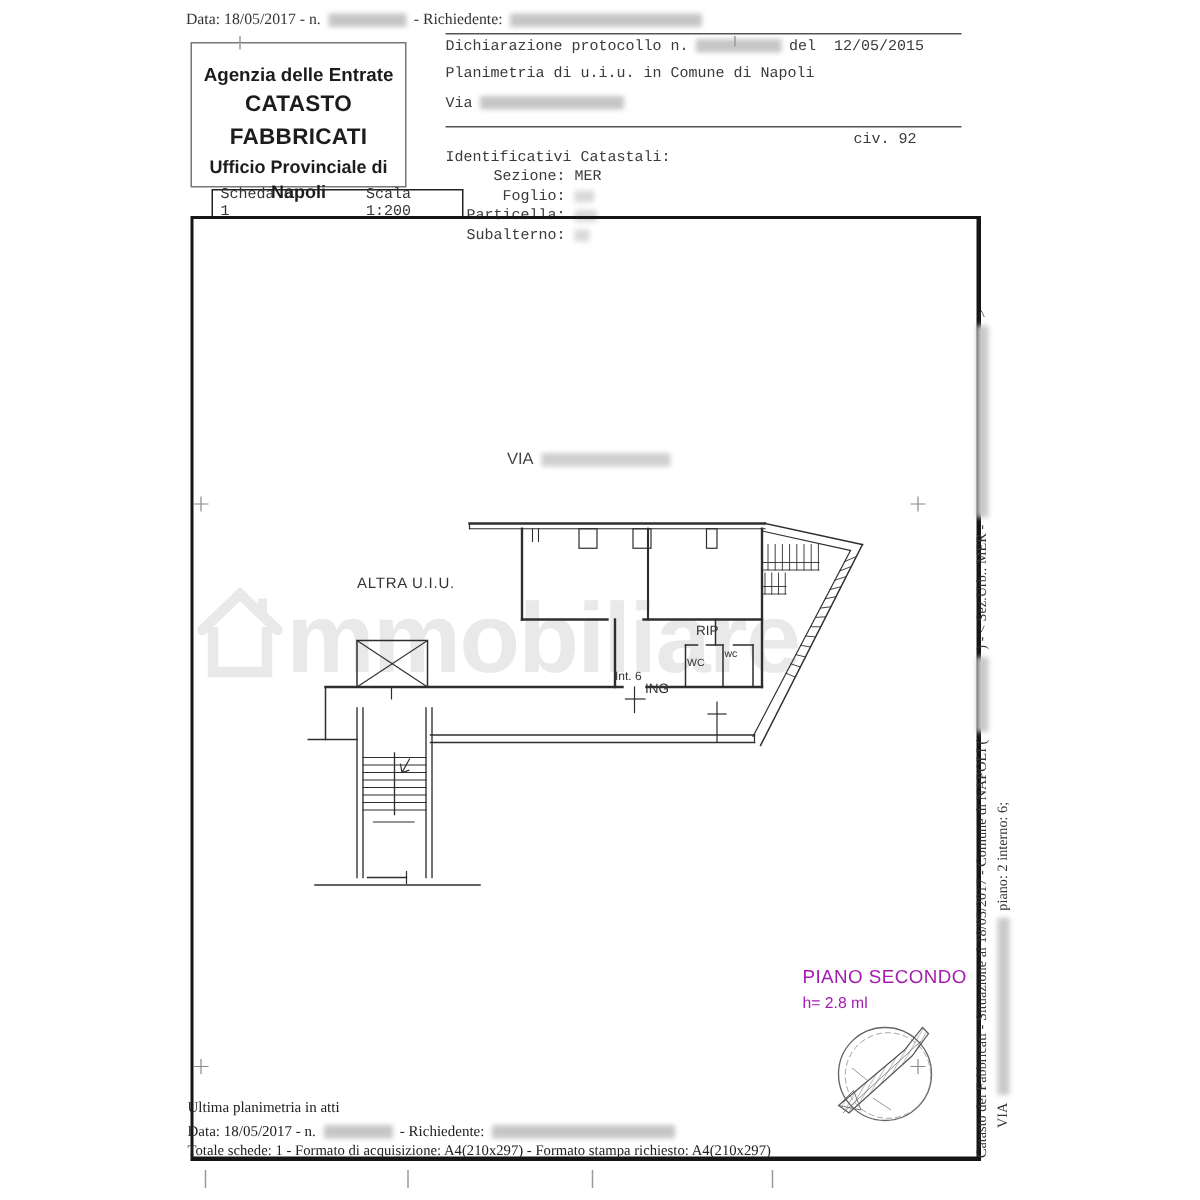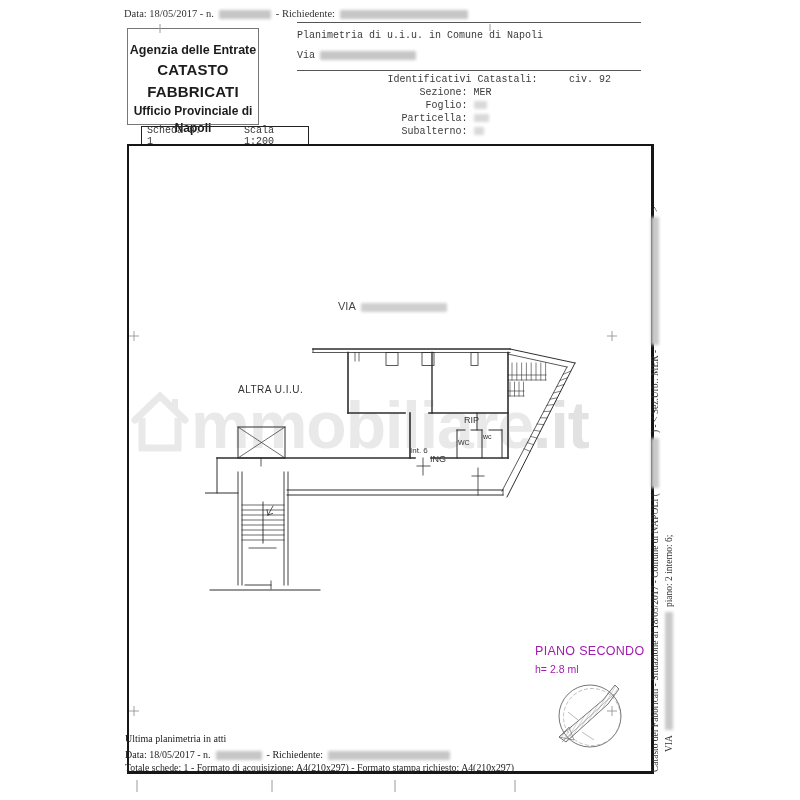--- a/index.html
+++ b/index.html
@@ -7,40 +7,40 @@
        font-family:"Liberation Serif", serif;color:#222;}
   .abs{position:absolute;}
   
   .hred{display:inline-block;height:9px;background:#c6c6c6;filter:blur(1.6px);
         border-radius:1px;vertical-align:middle;margin:0 5px;}
   .hred.lite{background:#d9d9d9;height:8px;}
   .vred{display:inline-block;width:8px;background:#c9c9c9;filter:blur(1.6px);margin:5px 0;}
   
   .topline{left:124px;top:8px;font-size:10.5px;color:#333;}
   
-  .agency-box{left:127px;top:28px;width:132px;height:97px;border:1px solid #777;
+  .agency-box{left:127px;top:28px;width:144px;height:97px;border:1px solid #777;
               font-family:"Liberation Sans",sans-serif;font-weight:bold;color:#1c1c1c;
               text-align:center;padding-top:12px;box-sizing:border-box;line-height:1.45;}
   .agency-l1{font-size:12.5px;}
   .agency-l2{font-size:15px;letter-spacing:.2px;}
   .agency-l3,.agency-l4{font-size:12px;}
   .scheda-box{left:125px;top:126px;width:168px;height:19px;border:1.5px solid #222;
               font-family:"Liberation Mono","DejaVu Sans Mono",monospace;font-size:10px;
               color:#333;display:flex;align-items:center;box-sizing:border-box;padding:0 5px;margin-left:16px;}
   .scheda-box .scala{margin-left:38px;font-family:Liberation Mono, monospace;}
   
   .decl{left:297px;top:22px;width:344px;font-family:"Liberation Mono","DejaVu Sans Mono",monospace;
         font-size:10px;color:#3a3a3a;}
   .decl .rule{border-top:1px solid #555;}
   .decl-l1{padding-top:3px;white-space:nowrap;}
   .decl-l2{margin-top:7px;}
   .decl-l3{margin-top:9px;position:relative;}
   .decl-l3 .civ{position:absolute;right:30px;top:0;margin-top:24px;}
   .decl-rule2{margin-top:9px;border-top:1px solid #555;}
-  .cols{display:flex;margin-top:3px;justify-content:center;}
+  .cols{display:flex;margin-top:15px;}
   .cat-col{width:163px;}
   .cat-row{text-align:right;width:112px;margin-top:2px;white-space:nowrap;}
   .cat-row .cat-val{display:inline-block;text-align:left;min-width:26px;}
   .comp-col{width:181px;position:relative;}
   .comp-col .row{margin-top:2px;}
   .comp-nrow{margin-top:11px;position:relative;}
   .comp-nrow .nlab{position:absolute;right:0;top:0;white-space:nowrap;}
   
   .main-frame{left:127px;top:144px;width:527px;height:630px;border:2px solid #161616;
               border-right-width:3px;border-bottom-width:3px;box-sizing:border-box;}
@@ -89,20 +89,23 @@
   <div class="agency-l4">Napoli</div>
 </div>
 
 <div class="abs scheda-box">
   <span>Scheda n. 1</span>
   <span class="scala">Scala 1:200</span>
 </div>
 
 <div class="abs decl">
   <div class="rule"></div>
+  <div class="decl-l1">
+    <span>Dichiarazione protocollo n.</span><span class="hred" style="width:57px"></span><span>del</span>&nbsp;&nbsp;<span>12/05/2015</span>
+  </div>
   <div class="decl-l2">Planimetria di u.i.u. in Comune di Napoli</div>
   <div class="decl-l3">
     <span>Via</span><span class="hred" style="width:96px"></span>
     <span class="civ">civ. 92</span>
   </div>
   <div class="decl-rule2"></div>
   <div class="cols">
     <div class="cat-col">
       <div>Identificativi Catastali:</div>
       <div class="cat-row">
@@ -127,21 +130,20 @@
 
 <div class="abs main-frame"></div>
 
 <div class="abs watermark">
   <svg width="62" height="76" viewBox="0 0 62 76">
     <path d="M6 38 L31 14 L56 38" fill="none" stroke="#e9e9e9" stroke-width="7" stroke-linecap="round"></path>
     <path d="M13 36 V66 H49 V36" fill="none" stroke="#e9e9e9" stroke-width="7"></path>
     <path d="M46 17 V26" stroke="#e9e9e9" stroke-width="6"></path>
   </svg>
   <span class="wm-text">mmobiliare</span>
-  <span class="wm-tld">.it</span>
 </div>
 
 <svg class="abs plan-svg" width="400" height="270" viewBox="0 0 400 270">
   <g stroke="#2e2e2e" fill="none" stroke-linecap="square">
 
     <path d="M108 14 H305" stroke-width="1.6"></path>
     <path d="M108 17.5 H305" stroke-width="0.8"></path>
     <path d="M108 14 V17.5" stroke-width="0.8"></path>
 
     <path d="M143 17.5 V78" stroke-width="1.6"></path>

